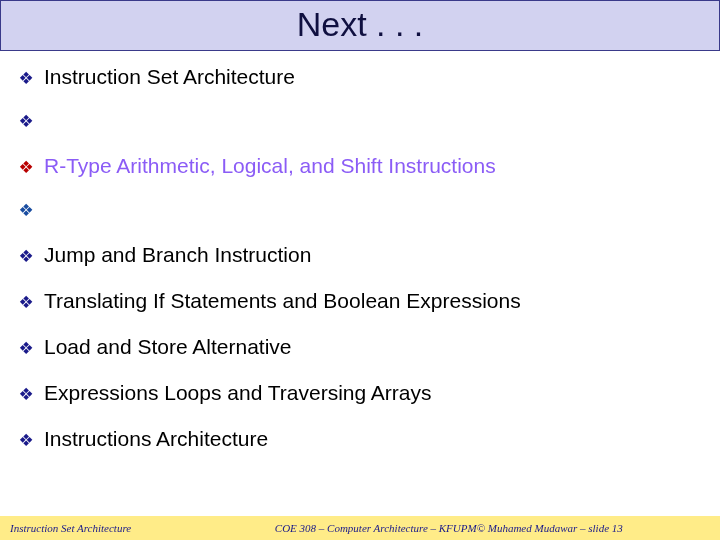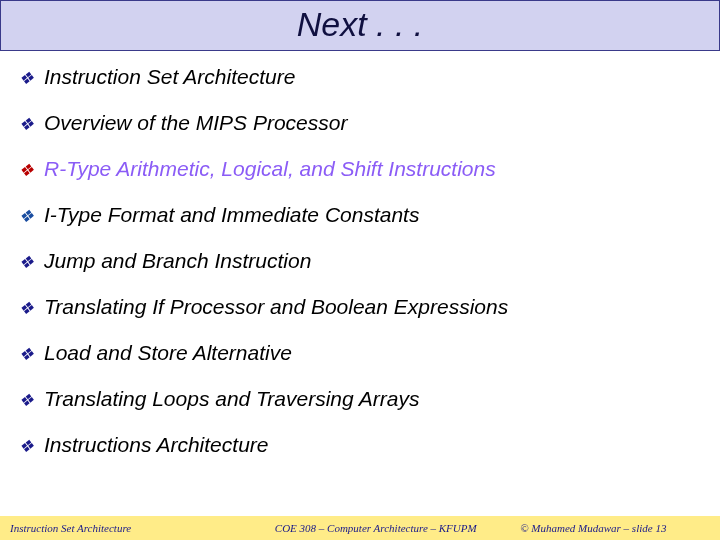--- a/index.html
+++ b/index.html
@@ -1,15 +1,15 @@
 <!DOCTYPE html>
 <html><head>
 <meta charset="utf-8">
 <style>
-  * { margin: 0; padding: 0; box-sizing: border-box; font-style: italic; }
+  * { margin: 0; padding: 0; box-sizing: border-box; }
   html, body { width: 720px; height: 540px; overflow: hidden; font-family: Arial, sans-serif; background: #fff; }
   .slide { width: 720px; height: 540px; position: relative; display: flex; flex-direction: column; }
   .title-bar {
     background: #d2d2f0;
     border: 1px solid #3a3a8a;
     padding: 4px 0 6px 0;
     text-align: center;
   }
   .title-text {
     font-family: "Comic Sans MS", cursive, sans-serif;
@@ -57,63 +57,61 @@
     align-items: center;
     justify-content: space-between;
     padding: 0 10px;
     font-family: "Times New Roman", serif;
     font-style: italic;
     font-size: 11px;
     color: #1a1a8a;
   }
   .footer .fc { text-align: right; flex: 1; }
   .footer .fl { text-align: left; flex: 1; }
-  .footer .fr { text-align: center; flex: 1; }
+  .footer .fr { text-align: left; flex: 1; }
 </style>
 </head>
 <body>
 
 <div class="slide">
 
   <div class="title-bar">
     <div class="title-text">Next . . .</div>
   </div>
 
   <div class="content">
     <div class="item b1">
       <span class="bullet">❖</span>
       <span class="label">Instruction Set Architecture</span>
     </div>
     <div class="item b2">
       <span class="bullet">❖</span>
-      <span class="label">Overview of the MIPS Processor</span>
     </div>
     <div class="item b3">
       <span class="bullet">❖</span>
       <span class="label">R-Type Arithmetic, Logical, and Shift Instructions</span>
     </div>
     <div class="item b4">
       <span class="bullet">❖</span>
-      <span class="label">I-Type Format and Immediate Constants</span>
     </div>
     <div class="item b5">
       <span class="bullet">❖</span>
       <span class="label">Jump and Branch Instruction</span>
     </div>
     <div class="item b6">
       <span class="bullet">❖</span>
-      <span class="label">Translating If Processor and Boolean Expressions</span>
+      <span class="label">Translating If Statements and Boolean Expressions</span>
     </div>
     <div class="item b7">
       <span class="bullet">❖</span>
       <span class="label">Load and Store Alternative</span>
     </div>
     <div class="item b8">
       <span class="bullet">❖</span>
-      <span class="label">Translating Loops and Traversing Arrays</span>
+      <span class="label">Expressions Loops and Traversing Arrays</span>
     </div>
     <div class="item b9">
       <span class="bullet">❖</span>
       <span class="label">Instructions Architecture</span>
     </div>
   </div>
 
   <div class="footer">
     <div class="fl">Instruction Set Architecture</div>
     <div class="fc">COE 308 – Computer Architecture – KFUPM</div>

